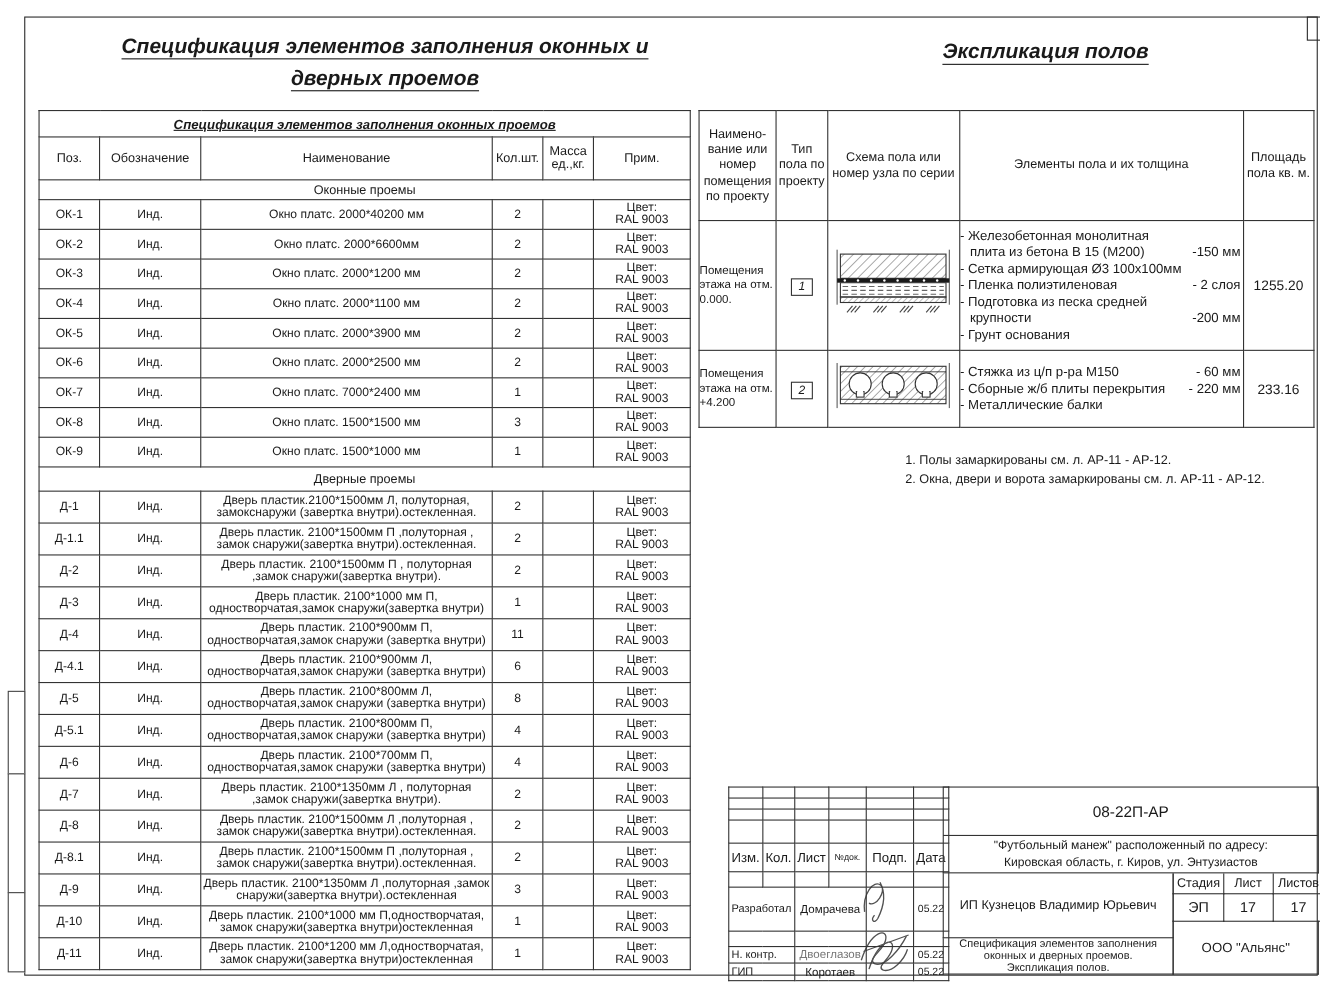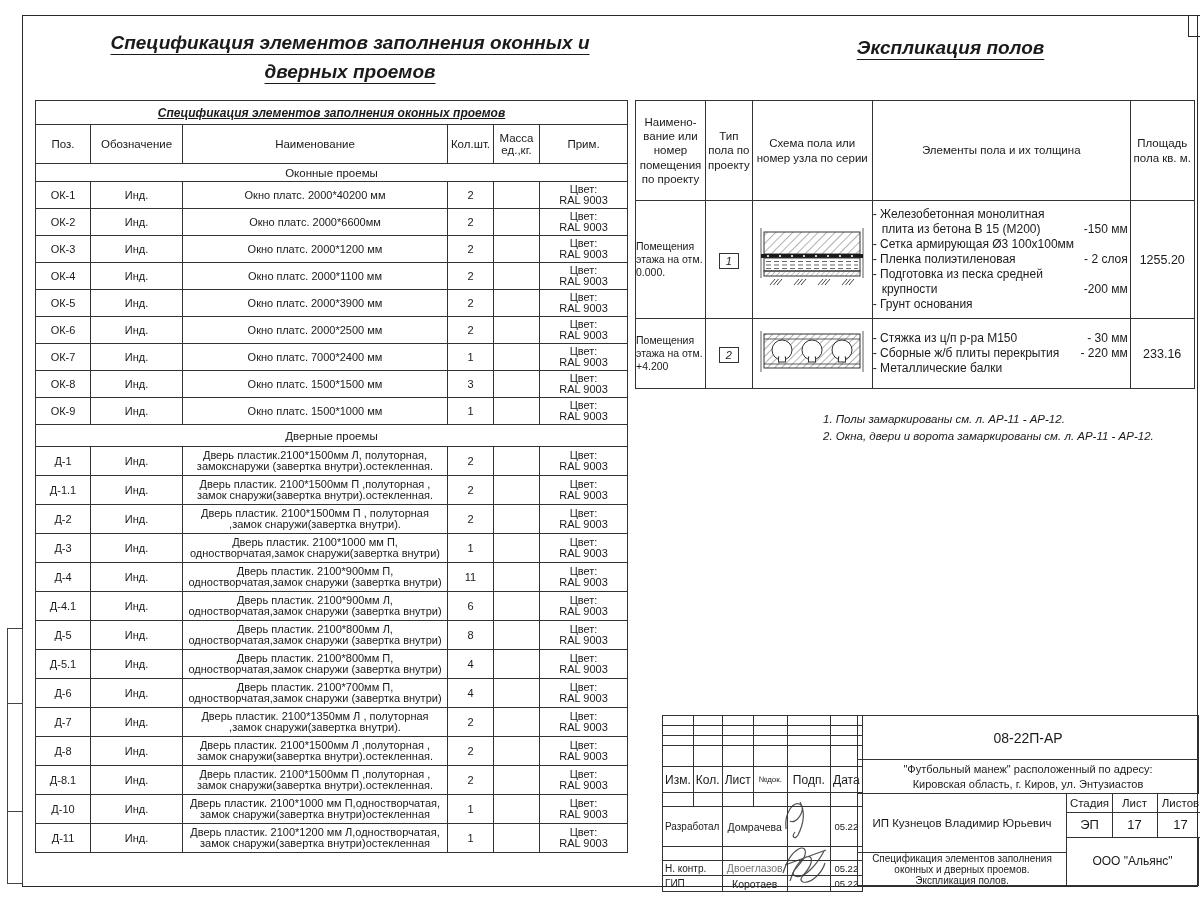--- a/index.html
+++ b/index.html
@@ -306,20 +306,29 @@
         <tr class="drow">
           <td>Д-8.1</td>
           <td>Инд.</td>
           <td class="dname">Дверь пластик. 2100*1500мм П ,полуторная , замок снаружи(завертка внутри).остекленная.</td>
           <td>2</td>
           <td></td>
           <td class="note">Цвет:
 RAL 9003</td>
         </tr>
 
+        <tr class="drow">
+          <td>Д-9</td>
+          <td>Инд.</td>
+          <td class="dname">Дверь пластик. 2100*1350мм Л ,полуторная ,замок снаружи(завертка внутри).остекленная</td>
+          <td>3</td>
+          <td></td>
+          <td class="note">Цвет:
+RAL 9003</td>
+        </tr>
 
         <tr class="drow">
           <td>Д-10</td>
           <td>Инд.</td>
           <td class="dname">Дверь пластик. 2100*1000 мм П,одностворчатая, замок снаружи(завертка внутри)остекленная</td>
           <td>1</td>
           <td></td>
           <td class="note">Цвет:
 RAL 9003</td>
         </tr>
@@ -459,40 +468,40 @@
               <rect x="82.5" y="28" width="7" height="5" fill="#fff" stroke="#333"></rect>
               <rect x="83.3" y="26.5" width="5.4" height="3.5" fill="#fff"></rect>
             </g>
           </svg>
         </td>
         <td class="elems">
           <div>
 
               <div class="el-item">
                 <span>- Стяжка из ц/п р-ра М150</span>
-                <span class="el-val">- 30 мм</span>
+                <span class="el-val">- 60 мм</span>
               </div>
 
               <div class="el-item">
                 <span>- Сборные ж/б плиты перекрытия</span>
                 <span class="el-val">- 220 мм</span>
               </div>
 
               <div class="el-item">
                 <span>- Металлические балки</span>
                 <span class="el-val"></span>
               </div>
             </div>
         </td>
         <td class="area">233.16</td>
       </tr>
     </tbody>
   </table>
 
-  <div class="abs notes" style="left:823px;top:411px;width:360px;font-style:italic;">
+  <div class="abs notes" style="left:823px;top:411px;width:360px;">
     <div>1. Полы замаркированы см. л. АР-11 - АР-12.</div>
     <div>2. Окна, двери и ворота замаркированы см. л.  АР-11 - АР-12.</div>
   </div>
 
   <table class="tb">
     <colgroup>
       <col style="width:26px">
         <col style="width:29px">
         <col style="width:31px">
       <col style="width:34px">

